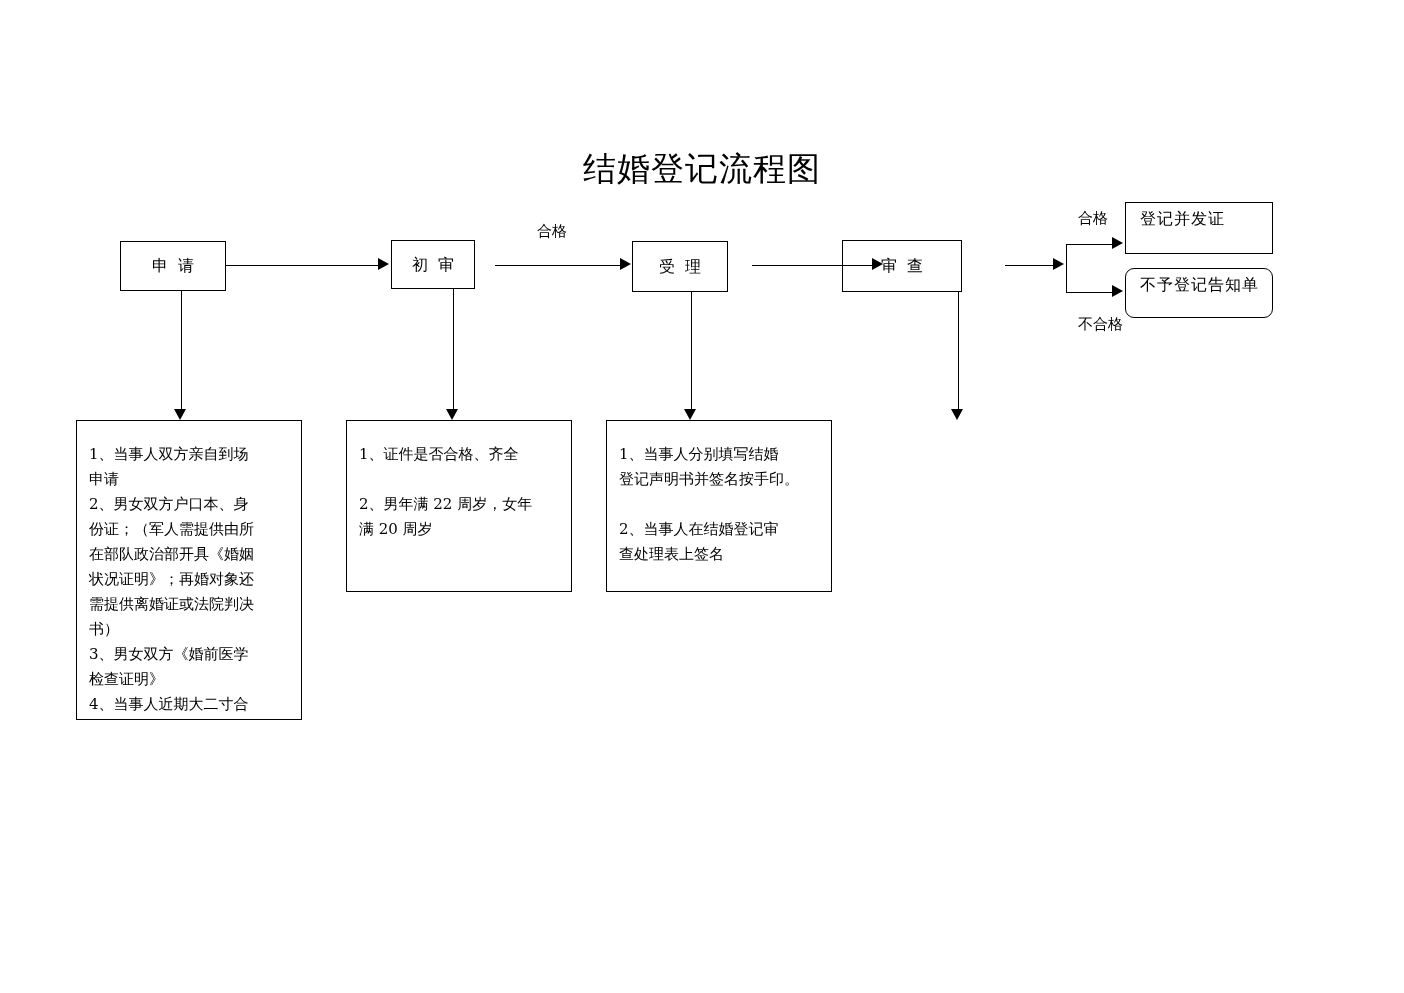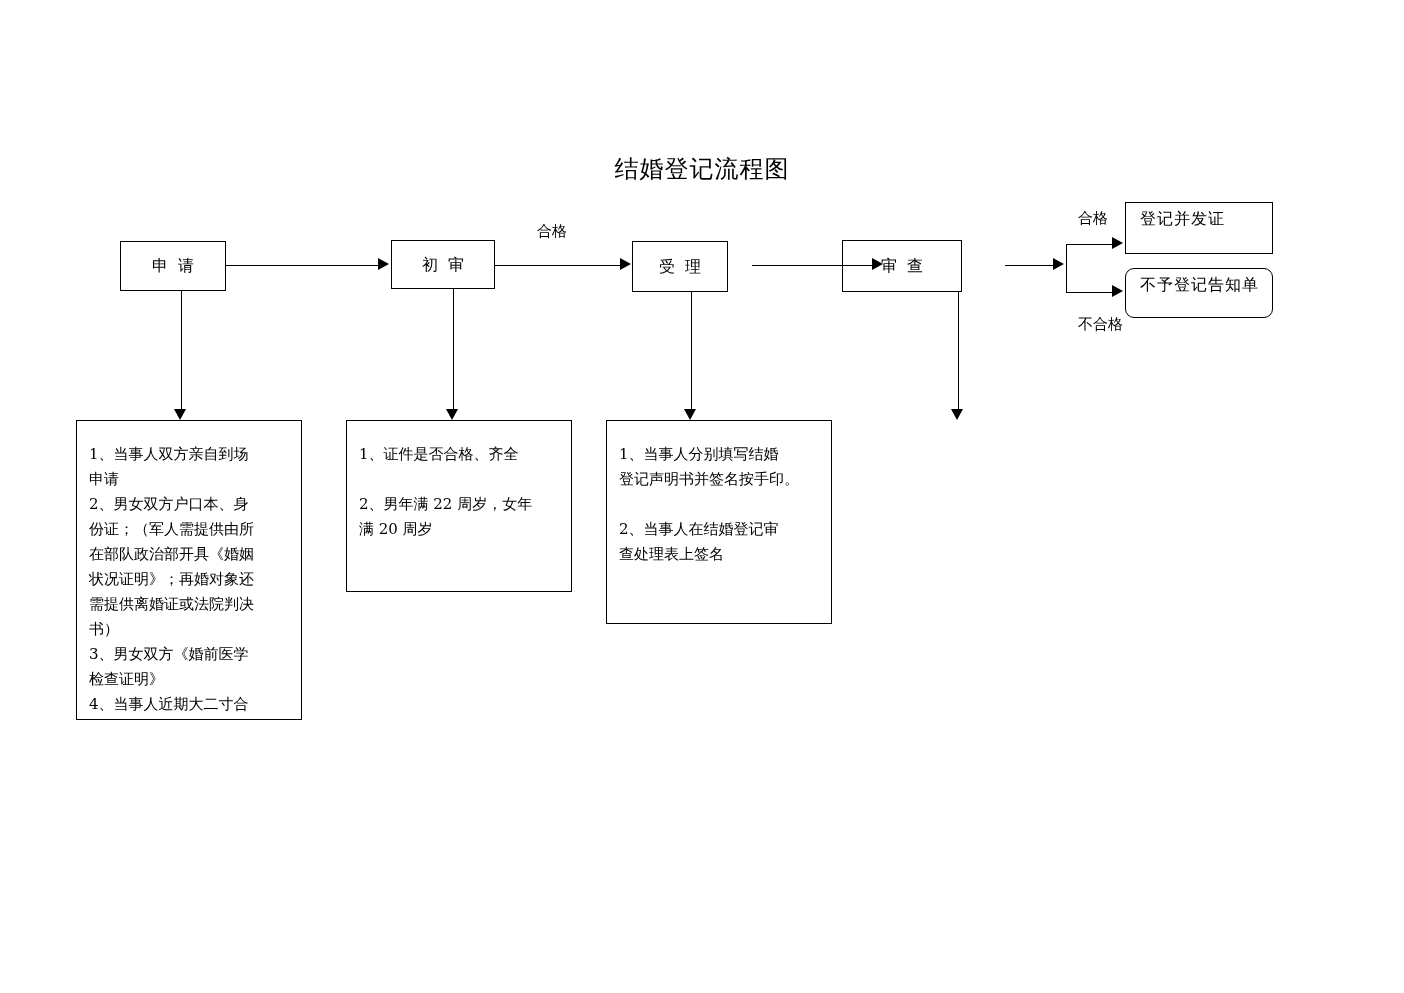--- a/index.html
+++ b/index.html
@@ -20,21 +20,21 @@
     overflow: hidden;
   }
 
   
   .chart-title {
     position: absolute;
     left: 0;
     top: 148px;
     width: 1404px;
     text-align: center;
-    font-size: 24px;
+    font-size: 33px;
     line-height: 42px;
     letter-spacing: 1px;
     font-family: "DejaVu Serif", serif;
     font-weight: 400;
     color: #000;
     white-space: nowrap;
   }
 
   
   .node {
@@ -123,21 +123,21 @@
 <body>
 
 <div id="canvas">
 
   <div class="chart-title">结婚登记流程图</div>
 
   <div class="node proc" style="left:120px; top:241px; width:106px; height:50px;">
     <span>申请</span>
   </div>
 
-  <div class="node proc" style="left:391px; top:240px; width:104px; height:49px;">
+  <div class="node proc" style="left:391px; top:240px; width:84px; height:49px;">
     <span>初审</span>
   </div>
 
   <div class="node proc" style="left:632px; top:241px; width:96px; height:51px;">
     <span>受理</span>
   </div>
 
   <div class="node proc" style="left:842px; top:240px; width:120px; height:52px;">
     <span>审查</span>
   </div>
@@ -198,21 +198,21 @@
     <p>检查证明》</p>
     <p>4、当事人近期大二寸合</p>
   </div>
 
   <div class="note" style="left:346px; top:420px; width:226px; height:172px;">
     <p>1、证件是否合格、齐全</p>
     <p class="gap">2、男年满 22 周岁，女年</p>
     <p>满 20 周岁</p>
   </div>
 
-  <div class="note" style="left:606px; top:420px; width:226px; height:204px;">
+  <div class="note" style="left:606px; top:420px; width:226px; height:172px;">
     <p>1、当事人分别填写结婚</p>
     <p>登记声明书并签名按手印。</p>
     <p class="gap">2、当事人在结婚登记审</p>
     <p>查处理表上签名</p>
   </div>
 
 
 </div>
 
 </body></html>

